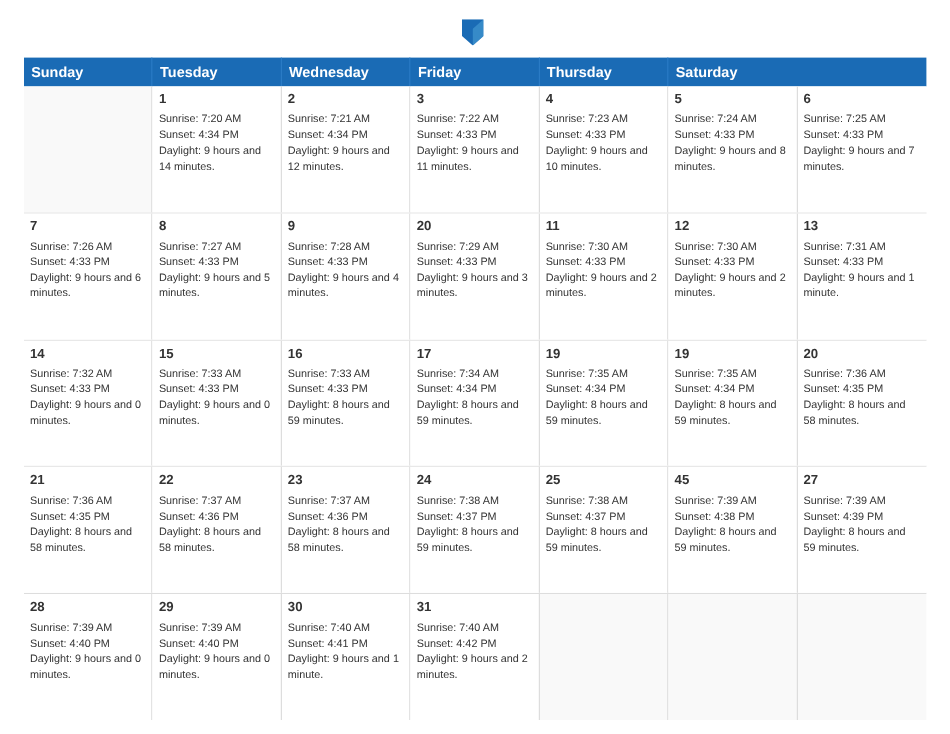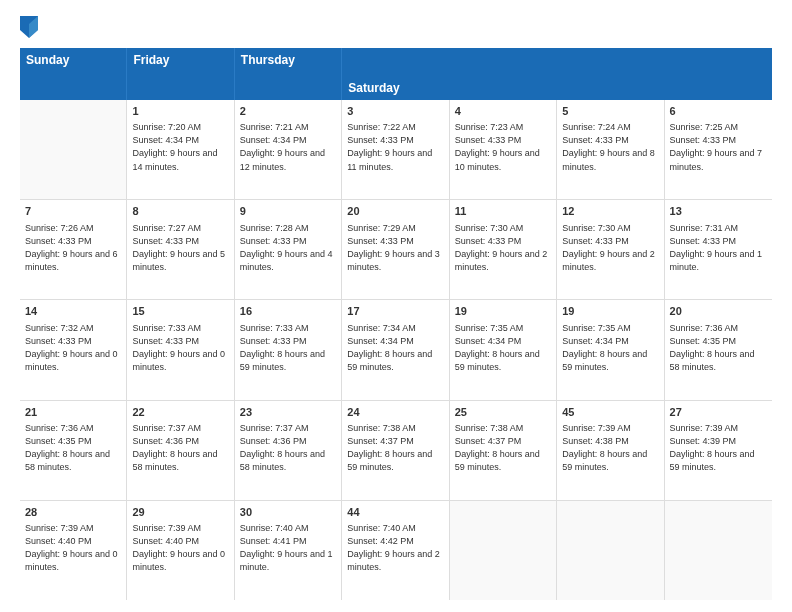--- a/index.html
+++ b/index.html
@@ -9,20 +9,21 @@
       width: 792px;
       height: 612px;
       overflow: hidden;
     }
     .page {
       width: 792px;
       height: 612px;
       padding: 16px 20px 12px 20px;
       display: flex;
       flex-direction: column;
+      align-items: center;
     }
     .header {
       display: flex;
       justify-content: space-between;
       align-items: flex-start;
       margin-bottom: 10px;
     }
     .logo {
       display: flex;
       align-items: center;
@@ -66,21 +67,21 @@
       background: #1a6bb5;
     }
     .cal-header-cell {
       color: #fff;
       font-size: 12px;
       font-weight: bold;
       padding: 5px 6px;
       text-align: left;
       border-right: 1px solid #2a7bc5;
     }
-    .cal-header-cell:last-child { border-right: none; margin-top: 28px; }
+    .cal-header-cell:last-child { border-right: none; }
     .cal-body {
       flex: 1;
       display: flex;
       flex-direction: column;
     }
     .cal-row {
       display: grid;
       grid-template-columns: repeat(7, 1fr);
       flex: 1;
       border-bottom: 1px solid #ddd;
@@ -127,20 +128,22 @@
     </div>
     <div class="title-block">
       <div class="title-main"></div>
       <div class="title-sub"></div>
     </div>
   </div>
 
   <div class="calendar">
     <div class="cal-header">
     <div class="cal-header-cell">Sunday</div>
+        <div class="cal-header-cell">Tuesday</div>
+        <div class="cal-header-cell">Wednesday</div>
         <div class="cal-header-cell">Friday</div>
         <div class="cal-header-cell">Thursday</div>
         <div class="cal-header-cell">Saturday</div>
       </div>
     <div class="cal-body">
     <div class="cal-row">
           <div class="cal-cell empty"></div>
           <div class="cal-cell">
             <span class="day-num">1</span>
             <div class="cell-text">Sunrise: 7:20 AM<br>Sunset: 4:34 PM<br>Daylight: 9 hours and 14 minutes.</div>
@@ -263,21 +266,21 @@
           </div>
           <div class="cal-cell">
             <span class="day-num">29</span>
             <div class="cell-text">Sunrise: 7:39 AM<br>Sunset: 4:40 PM<br>Daylight: 9 hours and 0 minutes.</div>
           </div>
           <div class="cal-cell">
             <span class="day-num">30</span>
             <div class="cell-text">Sunrise: 7:40 AM<br>Sunset: 4:41 PM<br>Daylight: 9 hours and 1 minute.</div>
           </div>
           <div class="cal-cell">
-            <span class="day-num">44</span>
+            <span class="day-num">31</span>
             <div class="cell-text">Sunrise: 7:40 AM<br>Sunset: 4:42 PM<br>Daylight: 9 hours and 2 minutes.</div>
           </div>
           <div class="cal-cell empty"></div>
           <div class="cal-cell empty"></div>
           <div class="cal-cell empty"></div>
         </div>
       </div>
   </div>
 </div>
 

